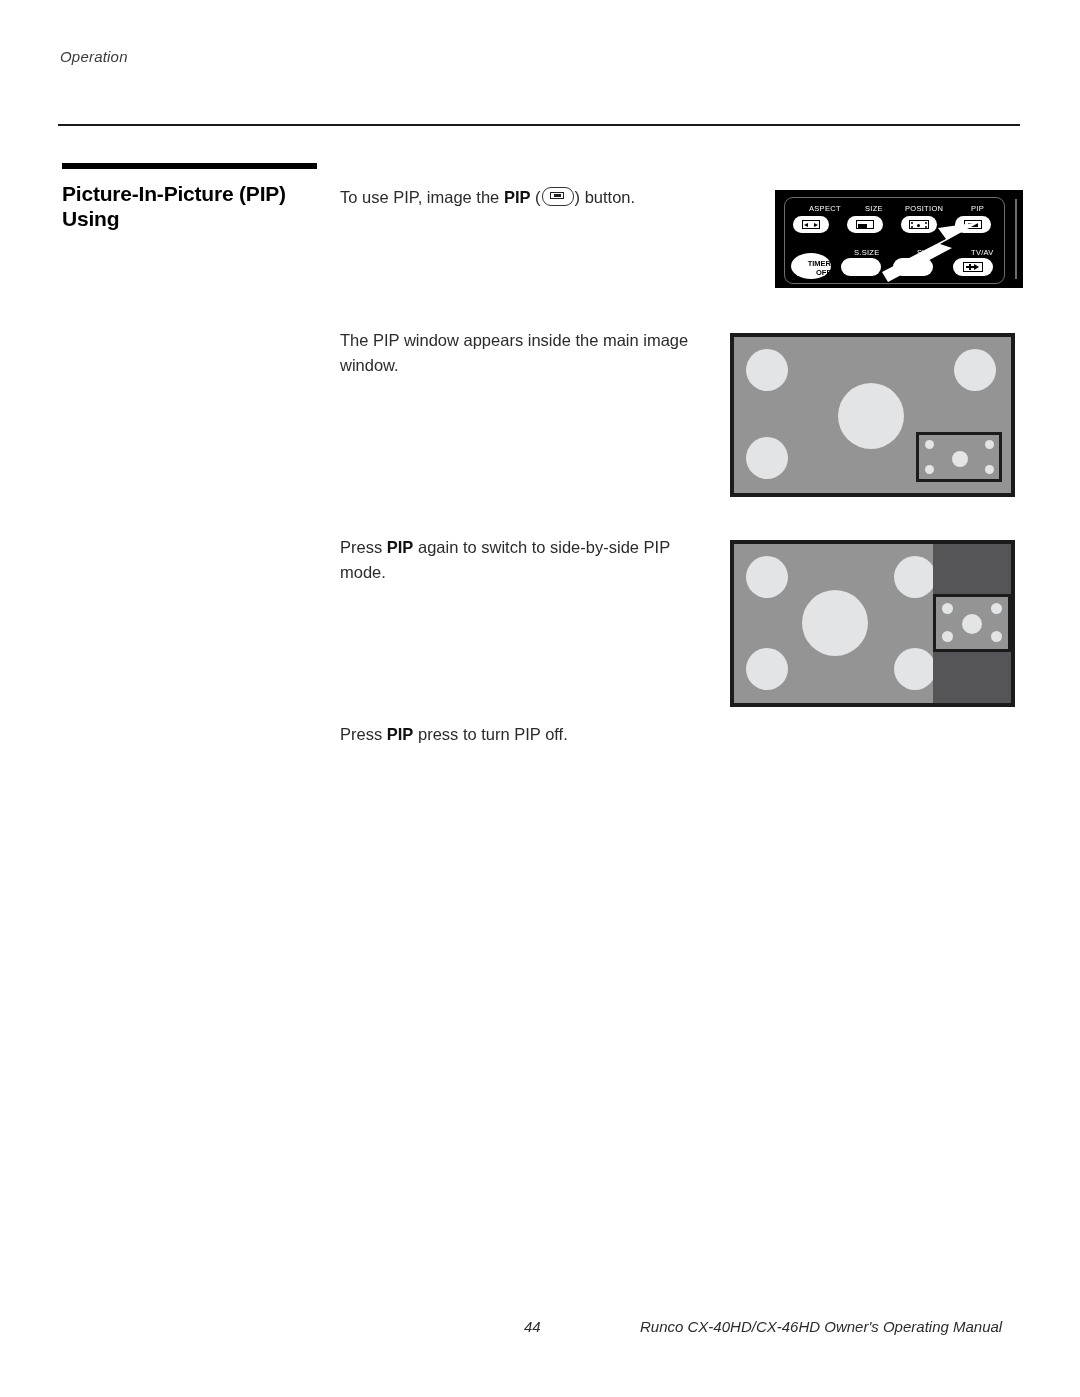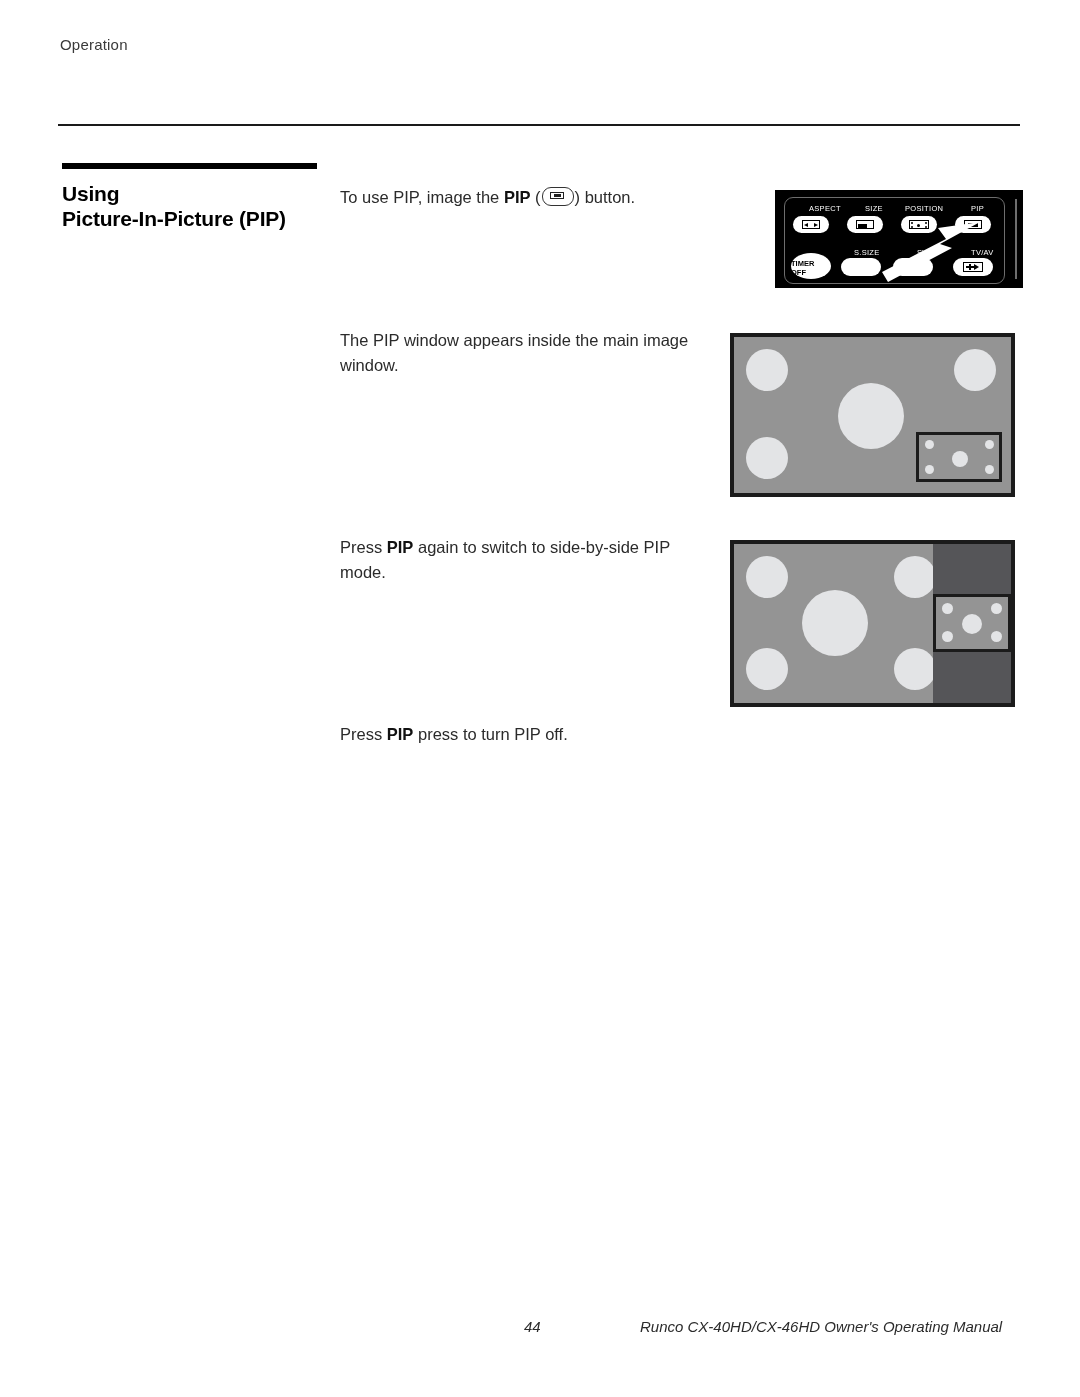--- a/index.html
+++ b/index.html
@@ -13,21 +13,22 @@
     position: relative;
     font-family: "Liberation Sans", sans-serif;
     color: #231f20;
     overflow: hidden;
   }
 
   
   .running-header {
     position: absolute;
     left: 60px;
-    top: 36px;
+    top: 48px;
+    font-style: italic;
     font-size: 15px;
     color: #3a3a3a;
     letter-spacing: 0.2px;
   }
   .header-rule {
     position: absolute;
     left: 58px;
     top: 124px;
     width: 962px;
     height: 2px;
@@ -139,21 +140,21 @@
   .rbtn.oval {
     border-radius: 14px;
   }
   .timer-btn {
     position: absolute;
     background: #ffffff;
     border-radius: 50%;
     color: #000;
     font-size: 7.5px;
     font-weight: bold;
-    text-align: left;
+    text-align: right;
     line-height: 9px;
     padding-top: 6px;
     box-sizing: border-box;
   }
   .glyph {
     position: absolute;
     border: 1.4px solid #000;
     box-sizing: border-box;
   }
   .arrow-pointer {
@@ -207,22 +208,22 @@
   .footer-title { left: 640px; }
 </style>
 </head>
 <body>
 
 <div class="running-header">Operation</div>
 <div class="header-rule"></div>
 
 <div class="section-col">
   <div class="section-rule"></div>
+  <div class="section-title-line">Picture-In-Picture (PIP)</div>
   <div class="section-title-line">Using</div>
-  <div class="section-title-line">Picture-In-Picture (PIP)</div>
 </div>
 
 <div class="body-col p1"><span>To use PIP, image the </span><b>PIP</b><span> (</span><span class="inline-key"></span><span>) button.</span></div>
 
 <div class="body-col p2">The PIP window appears inside the main image window.</div>
 
 <div class="body-col p3"><span>Press </span><b>PIP</b><span> again to switch to side-by-side PIP mode.</span></div>
 
 <div class="body-col p4"><span>Press </span><b>PIP</b><span> press to turn PIP off.</span></div>
 

